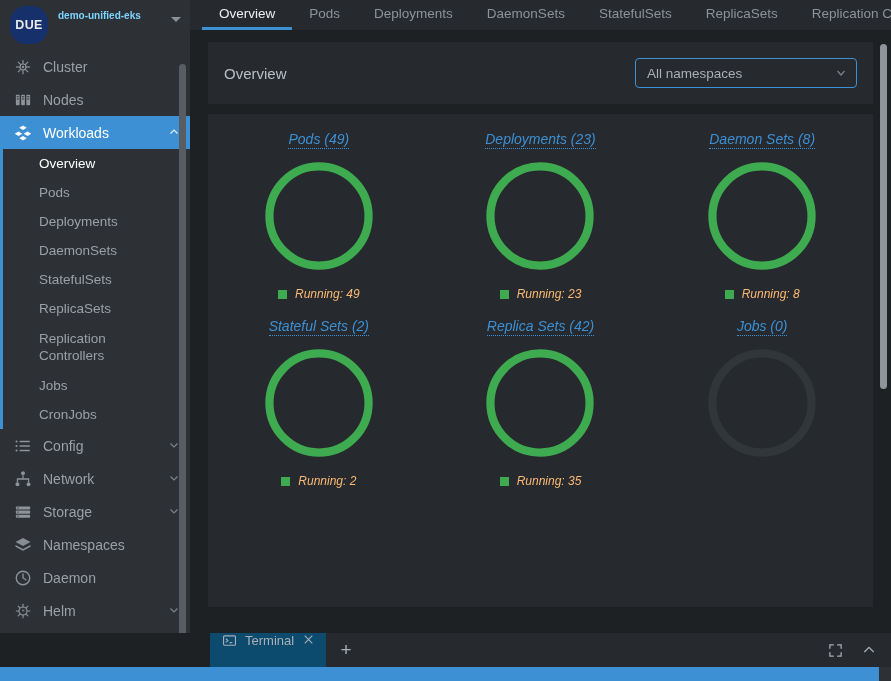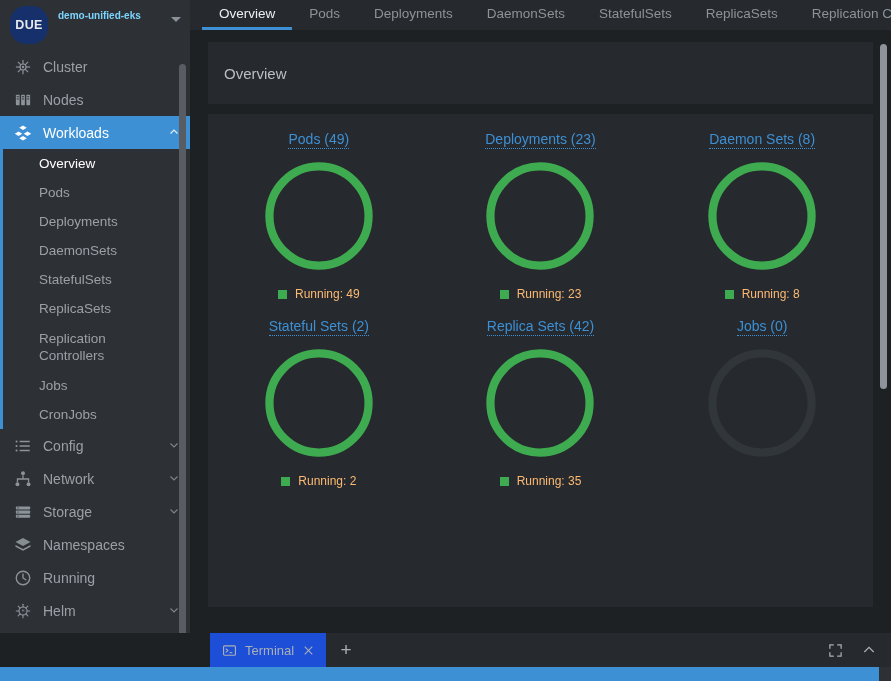--- a/index.html
+++ b/index.html
@@ -117,20 +117,21 @@
     padding: 0 9px 0 11px;
     color: #a9afb5; font-size: 13.5px;
   }
 
   .panel-body {
     background: #26292d;
     margin-top: 10px;
     height: 493px;
     padding: 16px 0 0 0;
     overflow: hidden;
+    font-style: italic;
   }
   .chart-grid {
     display: grid;
     grid-template-columns: repeat(3, 1fr);
     row-gap: 16px;
   }
   .chart-cell { display: flex; flex-direction: column; align-items: center; }
   .chart-title {
     color: #3d90d4; font-size: 14px;
     border-bottom: 1px dotted #3d90d4;
@@ -149,22 +150,22 @@
 
   
   .term-bar {
     height: 34px; flex: 0 0 34px;
     background: #26292d;
     display: flex; align-items: stretch;
     padding-left: 210px;
     position: relative;
   }
   .term-tab {
-    background: #1d4ed8;
-    display: flex; align-items: center;
+    background: #0c4a6e;
+    display: flex; 
     padding: 0 11px 0 12px;
     color: #a9afb5; font-size: 13px;
     gap: 8px;
   }
   .term-add {
     display: flex; align-items: center; justify-content: center;
     width: 40px; color: #a9afb5; font-size: 19px;
   }
   .term-right {
     position: absolute; right: 14px; top: 0; height: 100%;
@@ -370,21 +371,21 @@
             </span>
             <span class="lbl">Namespaces</span>
           </div>
           <div class="sb-item">
             <span class="ico">
               <svg width="18" height="18" viewBox="0 0 24 24">
                 <circle cx="12" cy="12" r="9" fill="none" stroke="#8c9399" stroke-width="1.8"></circle>
        <path d="M12 6.6 V12 L15.8 14.4" fill="none" stroke="#8c9399" stroke-width="1.8" stroke-linecap="round"></path>
               </svg>
             </span>
-            <span class="lbl">Running</span>
+            <span class="lbl">Daemon</span>
           </div>
           <div class="sb-item">
             <span class="ico">
               <svg width="18" height="18" viewBox="0 0 24 24">
                 <circle cx="12" cy="12" r="5.4" fill="none" stroke="#8c9399" stroke-width="1.5"></circle>
        <g stroke="#8c9399" stroke-width="1.5" stroke-linecap="round">
        <path d="M12 6.6 V3"></path>
                   <path d="M12 17.4 V21"></path>
                   <path d="M6.6 12 H3"></path>
                   <path d="M17.4 12 H21"></path>
@@ -403,20 +404,26 @@
           </div>
           <div class="sb-item"></div>
         </div>
       <div class="sb-scrollbar"></div>
     </div>
 
     <div class="content">
 
       <div class="panel-head">
         <h2>Overview</h2>
+        <div class="ns-select">
+          <span>All namespaces</span>
+          <svg class="chev" viewBox="0 0 24 24" fill="none" stroke="#8c9399" stroke-width="2.4">
+              <path d="M5 8 L12 16 L19 8"></path>
+            </svg>
+        </div>
       </div>
 
       <div class="panel-body">
         <div class="chart-grid" id="chart-grid">
             <div class="chart-cell">
               <a class="chart-title">Pods (49)</a>
               <svg class="donut" viewBox="0 0 100 100">
                 <circle cx="50" cy="50" r="42" fill="none" stroke="#3fab50" stroke-width="7"></circle>
               </svg>
               <div class="legend">

